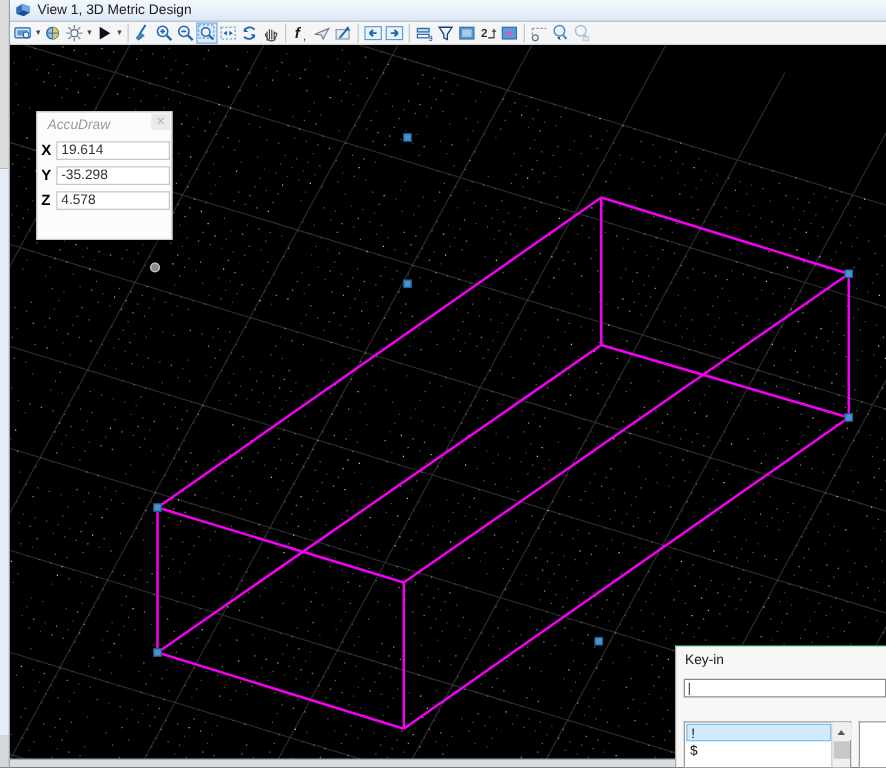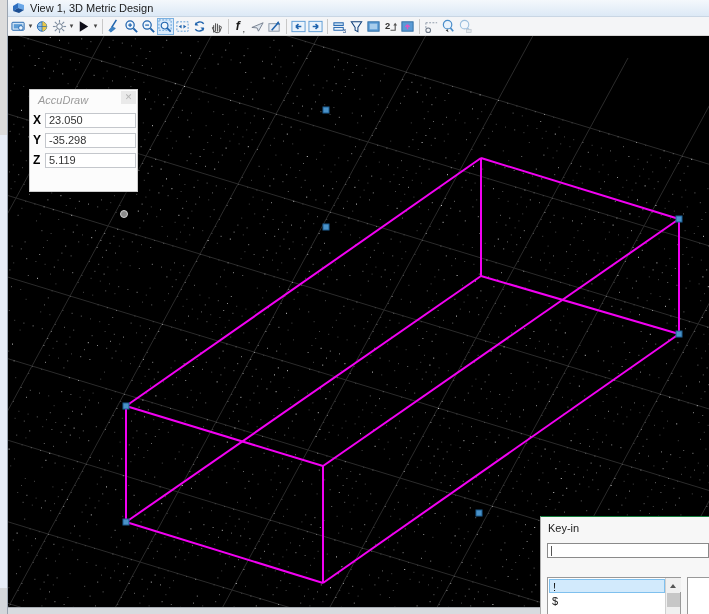--- a/index.html
+++ b/index.html
@@ -3152,29 +3152,29 @@
     </div>
 
   <div class="bottom-strip"></div>
 
   <div class="accudraw">
     <span class="ad-title">AccuDraw</span>
     <button class="ad-close">✕</button>
     <div id="accudraw-rows">
         <div class="ad-row" style="top: 22px;">
           <span class="ad-label">X</span>
-          <div class="ad-field">23.050</div>
+          <div class="ad-field">19.614</div>
         </div>
         <div class="ad-row" style="top: 42px;">
           <span class="ad-label">Y</span>
           <div class="ad-field">-35.298</div>
         </div>
         <div class="ad-row" style="top: 62px;">
           <span class="ad-label">Z</span>
-          <div class="ad-field">5.119</div>
+          <div class="ad-field">4.578</div>
         </div>
       </div>
   </div>
 
   <div class="keyin">
     <span class="ki-title">Key-in</span>
     <div class="ki-input">
       <div class="ki-caret"></div>
     </div>
     <div class="ki-list" id="keyin-list">

